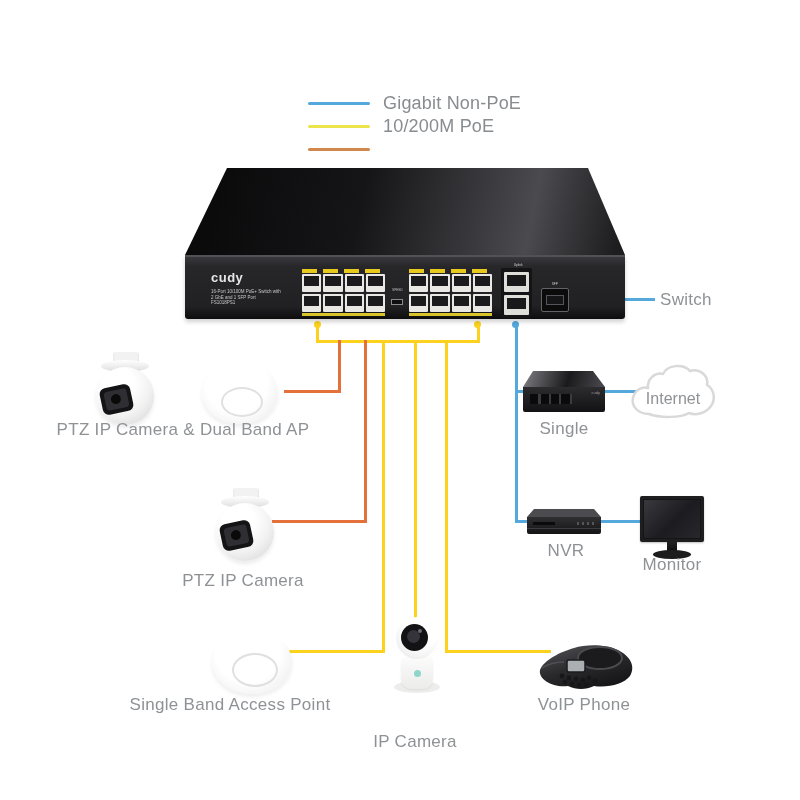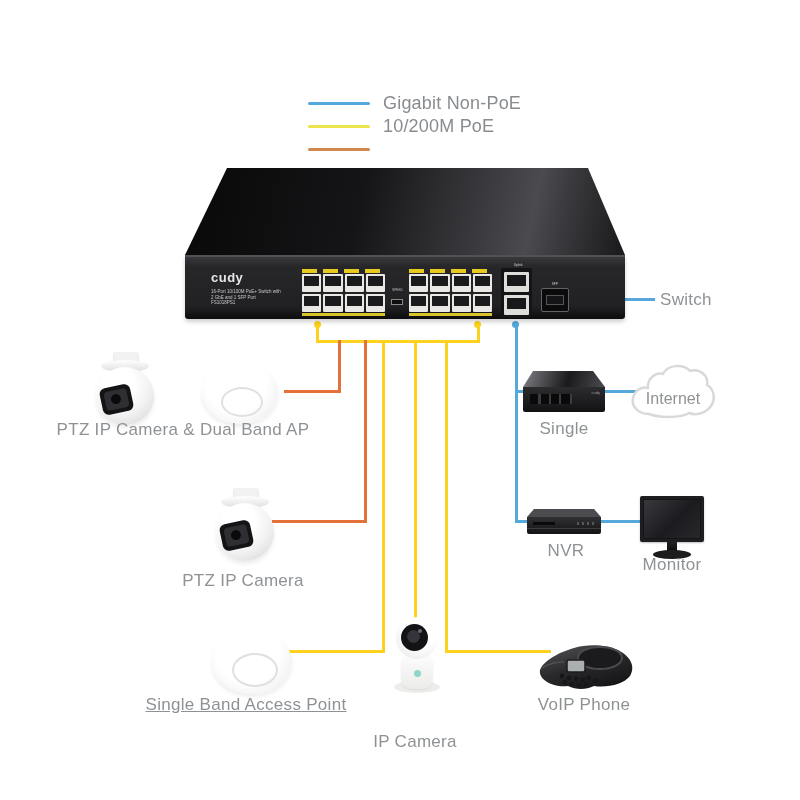--- a/index.html
+++ b/index.html
@@ -236,21 +236,21 @@
     <div class="cam-neck"></div>
     <div class="cam-flange"></div>
     <div class="cam-body"></div>
     <div class="cam-lens"></div>
   </div>
   <div class="lbl" style="left:143px;top:560px;width:200px;margin-top:11px;">PTZ IP Camera</div>
 
   <div class="ap" style="left:212px;top:630px;width:80px;height:64px;">
     <div class="ap-ring" style="left:20px;top:23px;width:42px;height:30px;"></div>
   </div>
-  <div class="lbl" style="left:96px;top:695px;width:300px;text-decoration:underline;">Single Band Access Point</div>
+  <div class="lbl" style="left:80px;top:695px;width:300px;">Single Band Access Point</div>
 
   <div class="ipc">
     <div class="ipc-base"></div>
     <div class="ipc-body"></div>
     <div class="ipc-dot"></div>
     <div class="ipc-head"></div>
     <div class="ipc-lens"></div>
   </div>
   <div class="lbl" style="left:340px;top:732px;width:150px;">IP Camera</div>
 

